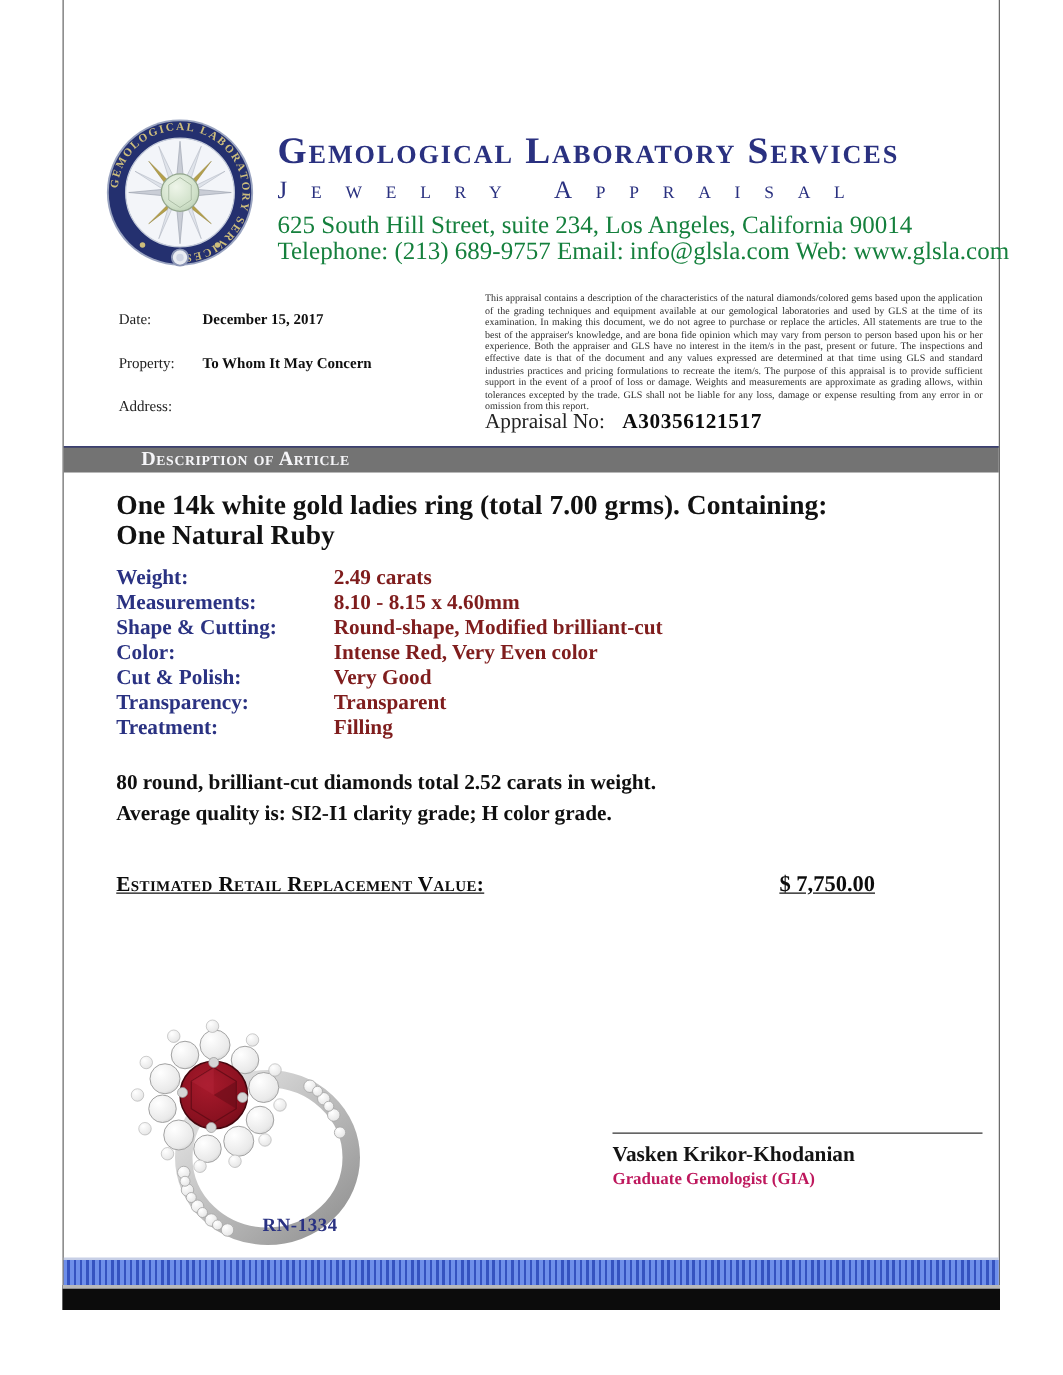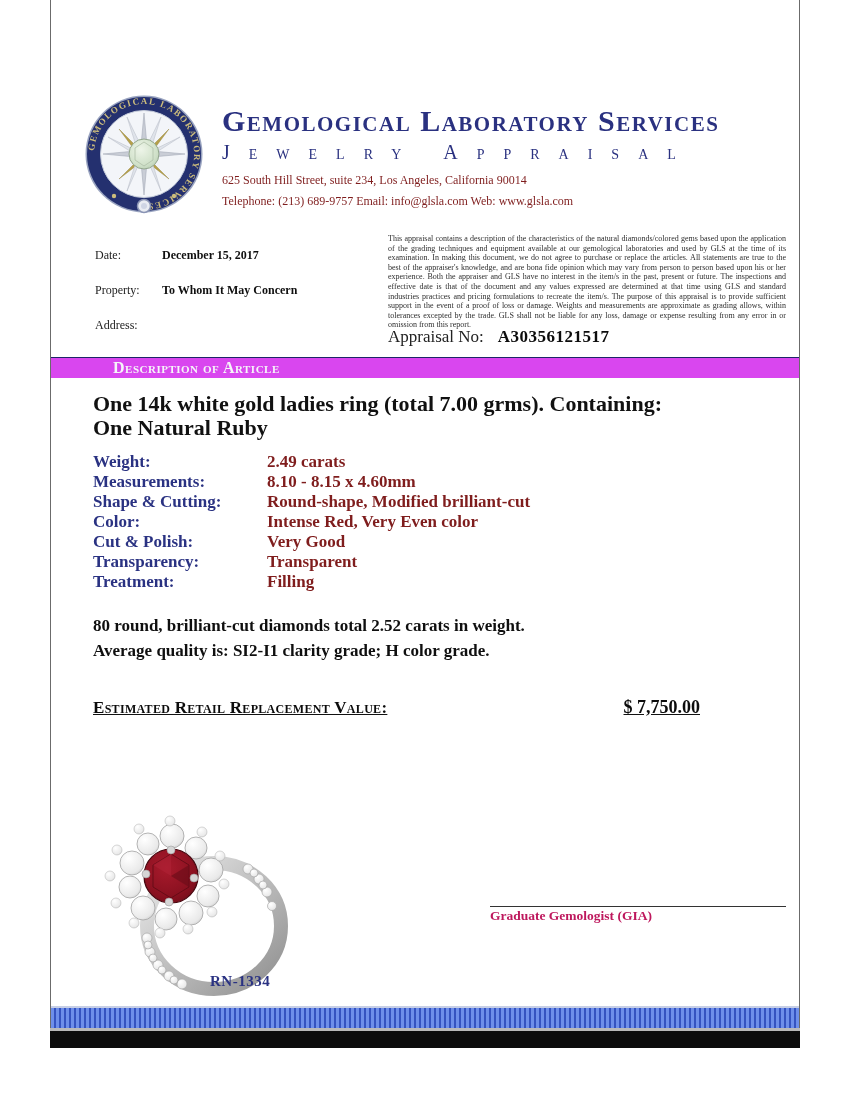--- a/index.html
+++ b/index.html
@@ -18,42 +18,42 @@
   .company-block { position:absolute; left:222px; top:106px; width:560px; }
   .company-name {
     font-variant:small-caps; font-weight:bold; font-size:30px; line-height:30px;
     letter-spacing:1.5px; color:#2a3180; white-space:nowrap;
   }
   .company-sub {
     font-variant:small-caps; font-weight:normal; font-size:20px; line-height:30px;
     letter-spacing:19px; color:#2a3180; white-space:nowrap; margin-top:1px;
   }
   .company-addr, .company-contact {
-    font-size:12px; line-height:21px; color:#7f1d1d; white-space:nowrap;
+    font-size:20px; line-height:21px; color:#15803d; white-space:nowrap;
   }
   .company-addr { margin-top:3px; }
   
   .info-fields { position:absolute; left:95px; top:245px; width:280px; }
   .info-row { display:flex; margin-bottom:15px; font-size:12px; line-height:20px; }
   .info-label { width:67px; color:#222; flex:none; }
   .info-value { font-weight:bold; color:#0f0f0f; white-space:nowrap; }
   .disclaimer {
     position:absolute; left:388px; top:234px; width:398px;
     font-size:8px; line-height:9.6px; color:#2e2e2e; text-align:justify;
   }
   .appraisal-row {
     position:absolute; left:388px; top:327px; font-size:17px; line-height:20px;
     display:flex; white-space:nowrap;
   }
   .appraisal-label { color:#222; margin-right:14px; }
   .appraisal-no { font-weight:bold; color:#0c0c0c; letter-spacing:0.5px; }
   
   .banner {
     position:absolute; left:51px; top:357px; width:748px; height:21px;
-    background:#d946ef; border-top:1px solid #1e2566;
+    background:#737373; border-top:1px solid #1e2566;
   }
   .banner-text {
     font-variant:small-caps; font-weight:bold; color:#f5f5f8; font-size:16px;
     line-height:20px; padding-left:62px; letter-spacing:0.5px;
   }
   
   .desc-block { position:absolute; left:93px; top:392px; font-size:22px; font-weight:bold; line-height:24px; color:#111; }
   .details-block { position:absolute; left:93px; top:452px; width:560px; }
   .detail-row { display:flex; height:20px; font-size:17px; line-height:20px; font-weight:bold; }
   .detail-label { width:174px; flex:none; color:#2a3282; }
@@ -295,19 +295,20 @@
         <circle cx="99" cy="38" r="4"></circle>
           <circle cx="74" cy="62" r="4"></circle>
           <circle cx="122" cy="66" r="4"></circle>
           <circle cx="97" cy="90" r="4"></circle>
       </g>
     </svg>
   </div>
   <div class="ring-ref">RN-1334</div>
 
   <div class="signature">
+    <div class="sig-name">Vasken Krikor-Khodanian</div>
     <div class="sig-title">Graduate Gemologist (GIA)</div>
   </div>
 
   <div class="stripe-bar"></div>
   <div class="black-bar"></div>
 
 </div>
 
 </body></html>

